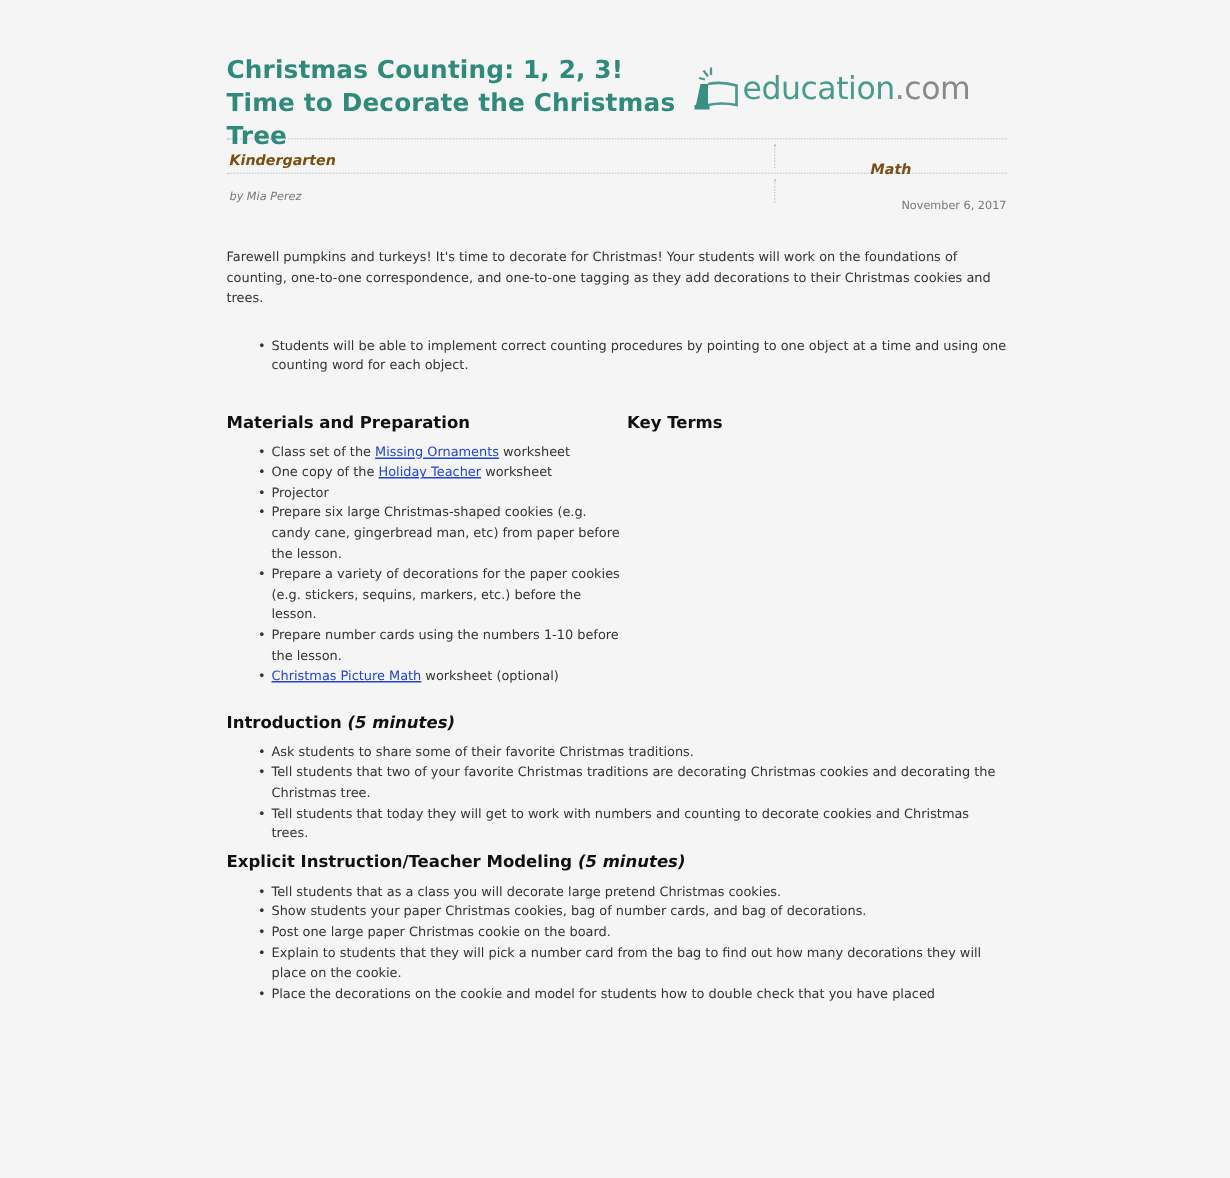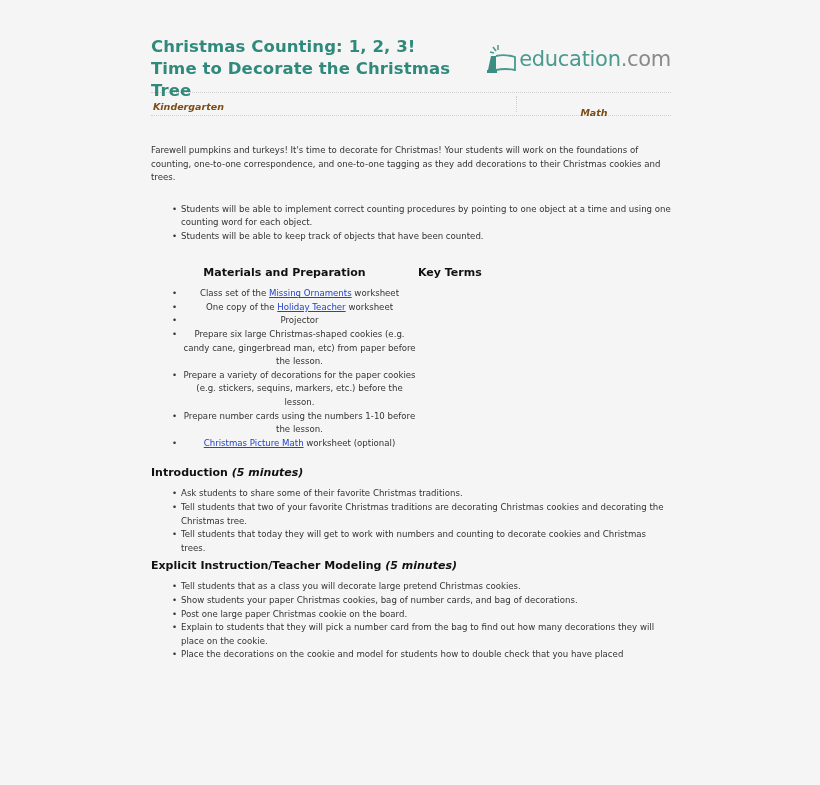--- a/index.html
+++ b/index.html
@@ -4,21 +4,21 @@
 <style>
   html, body { margin:0; padding:0; }
   body {
     width:820px; height:785px; overflow:hidden;
     background:#f5f5f5;
     font-family:"DejaVu Sans", sans-serif;
     color:#222;
     position:relative;
   }
   .page { position:absolute; left:151px; top:36px; width:520px; }
-  .header { display:flex; justify-content:space-between; align-items:flex-start; height:56px; }
+  .header { display:flex; align-items:flex-start; height:56px; }
   .title {
     font-family:"DejaVu Sans", sans-serif; font-weight:bold;
     color:#2f8a7c; font-size:16.5px; line-height:22px; margin:0; width:310px;
     letter-spacing:0.1px;
   }
   .logo { display:flex; align-items:center; margin-top:8px; }
   .logo svg { display:block; }
   .logo-text { font-family:"DejaVu Sans", sans-serif; font-size:21px; color:#4a9a8e; letter-spacing:-0.3px; }
   .logo-text .tld { color:#8a8a8a; }
   .dotline { border-top:1px dotted #cfcfcf; height:0; }
@@ -32,21 +32,21 @@
   .author { font-style:italic; }
   .intro { margin-top:28px; font-size:8.6px; line-height:13.5px; color:#333; }
   h2 { font-size:11px; font-weight:bold; margin:0; color:#111; }
   h2 em { font-style:italic; }
   ul { margin:8px 0 0 0; padding-left:30px; list-style:none; }
   li { font-size:8.6px; line-height:13.6px; position:relative; color:#333; }
   li::before { content:"•"; position:absolute; left:-9px; top:0; color:#333; }
   a { color:#2244cc; text-decoration:underline; }
   .sec { margin-top:18px; }
   .twocol { display:flex; margin-top:23px; }
-  .col-left { width:267px;text-align:center; }
+  .col-left { width:267px; }
   .col-right { flex:1; }
 </style>
 </head>
 <body>
 
 <div class="page">
 
   <div class="header">
     <h1 class="title">Christmas Counting: 1, 2, 3! Time to Decorate the Christmas Tree</h1>
     <div class="logo">
@@ -62,27 +62,31 @@
     </div>
   </div>
 
   <div class="dotline"></div>
   <div class="meta-row">
     <div class="meta-left"><span class="grade">Kindergarten</span></div>
     <div class="meta-sep"></div>
     <div class="meta-right"><span class="subject">Math</span></div>
   </div>
   <div class="dotline"></div>
+  <div class="meta-row">
+    <div class="meta-left"><span class="author">by Mia Perez</span></div>
+    <div class="meta-sep"></div>
+    <div class="meta-right right"><span class="date">November 6, 2017</span></div>
+  </div>
 
   <p class="intro">Farewell pumpkins and turkeys! It's time to decorate for Christmas! Your students will work on the foundations of counting, one-to-one correspondence, and one-to-one tagging as they add decorations to their Christmas cookies and trees.</p>
 
   <div class="sec">
     <ul>
       <li>Students will be able to implement correct counting procedures by pointing to one object at a time and using one counting word for each object.</li>
-      <li>Students will be able to keep track of objects that have been counted.</li>
     </ul>
   </div>
 
   <div class="twocol">
     <div class="col-left">
       <h2>Materials and Preparation</h2>
       <ul>
         <li><span>Class set of the </span><a>Missing Ornaments</a><span> worksheet</span></li>
         <li><span>One copy of the </span><a>Holiday Teacher</a><span> worksheet</span></li>
         <li>Projector</li>

